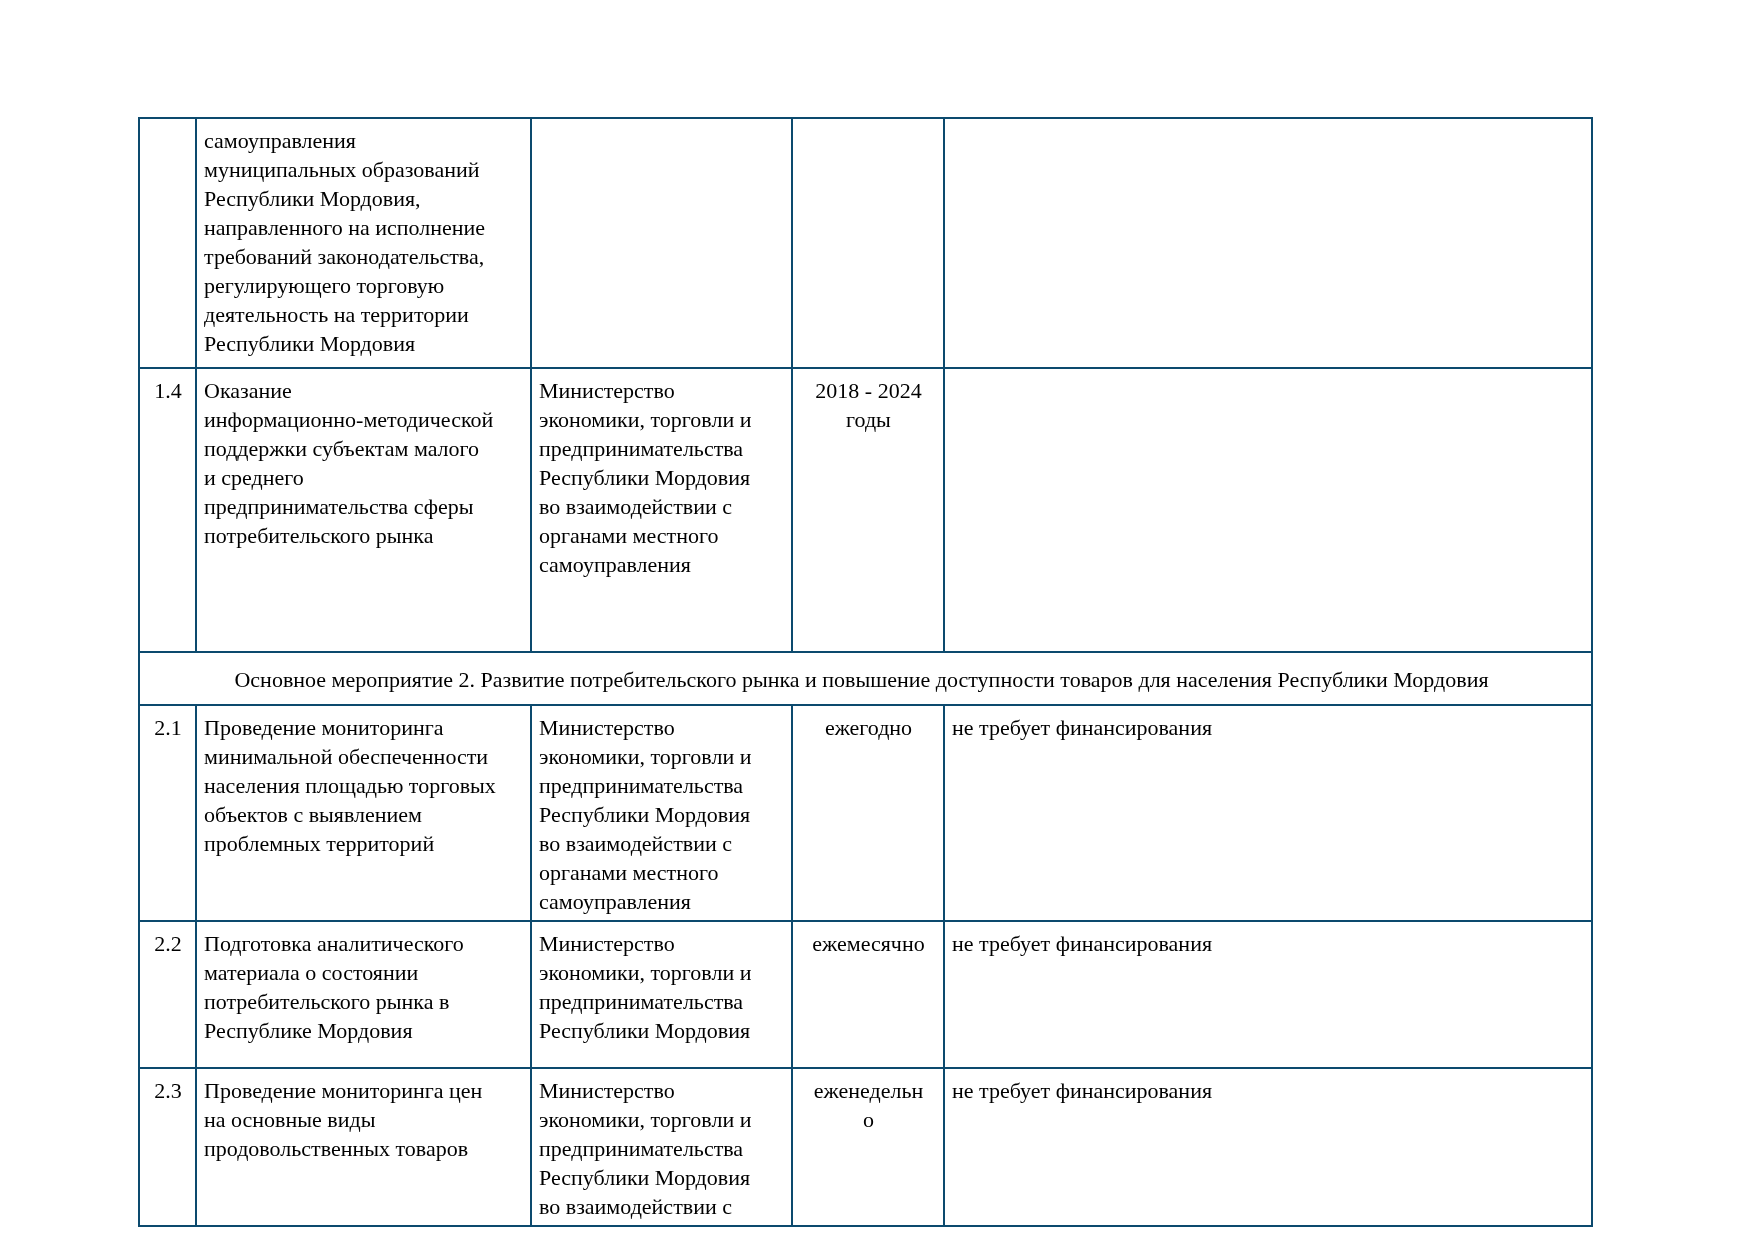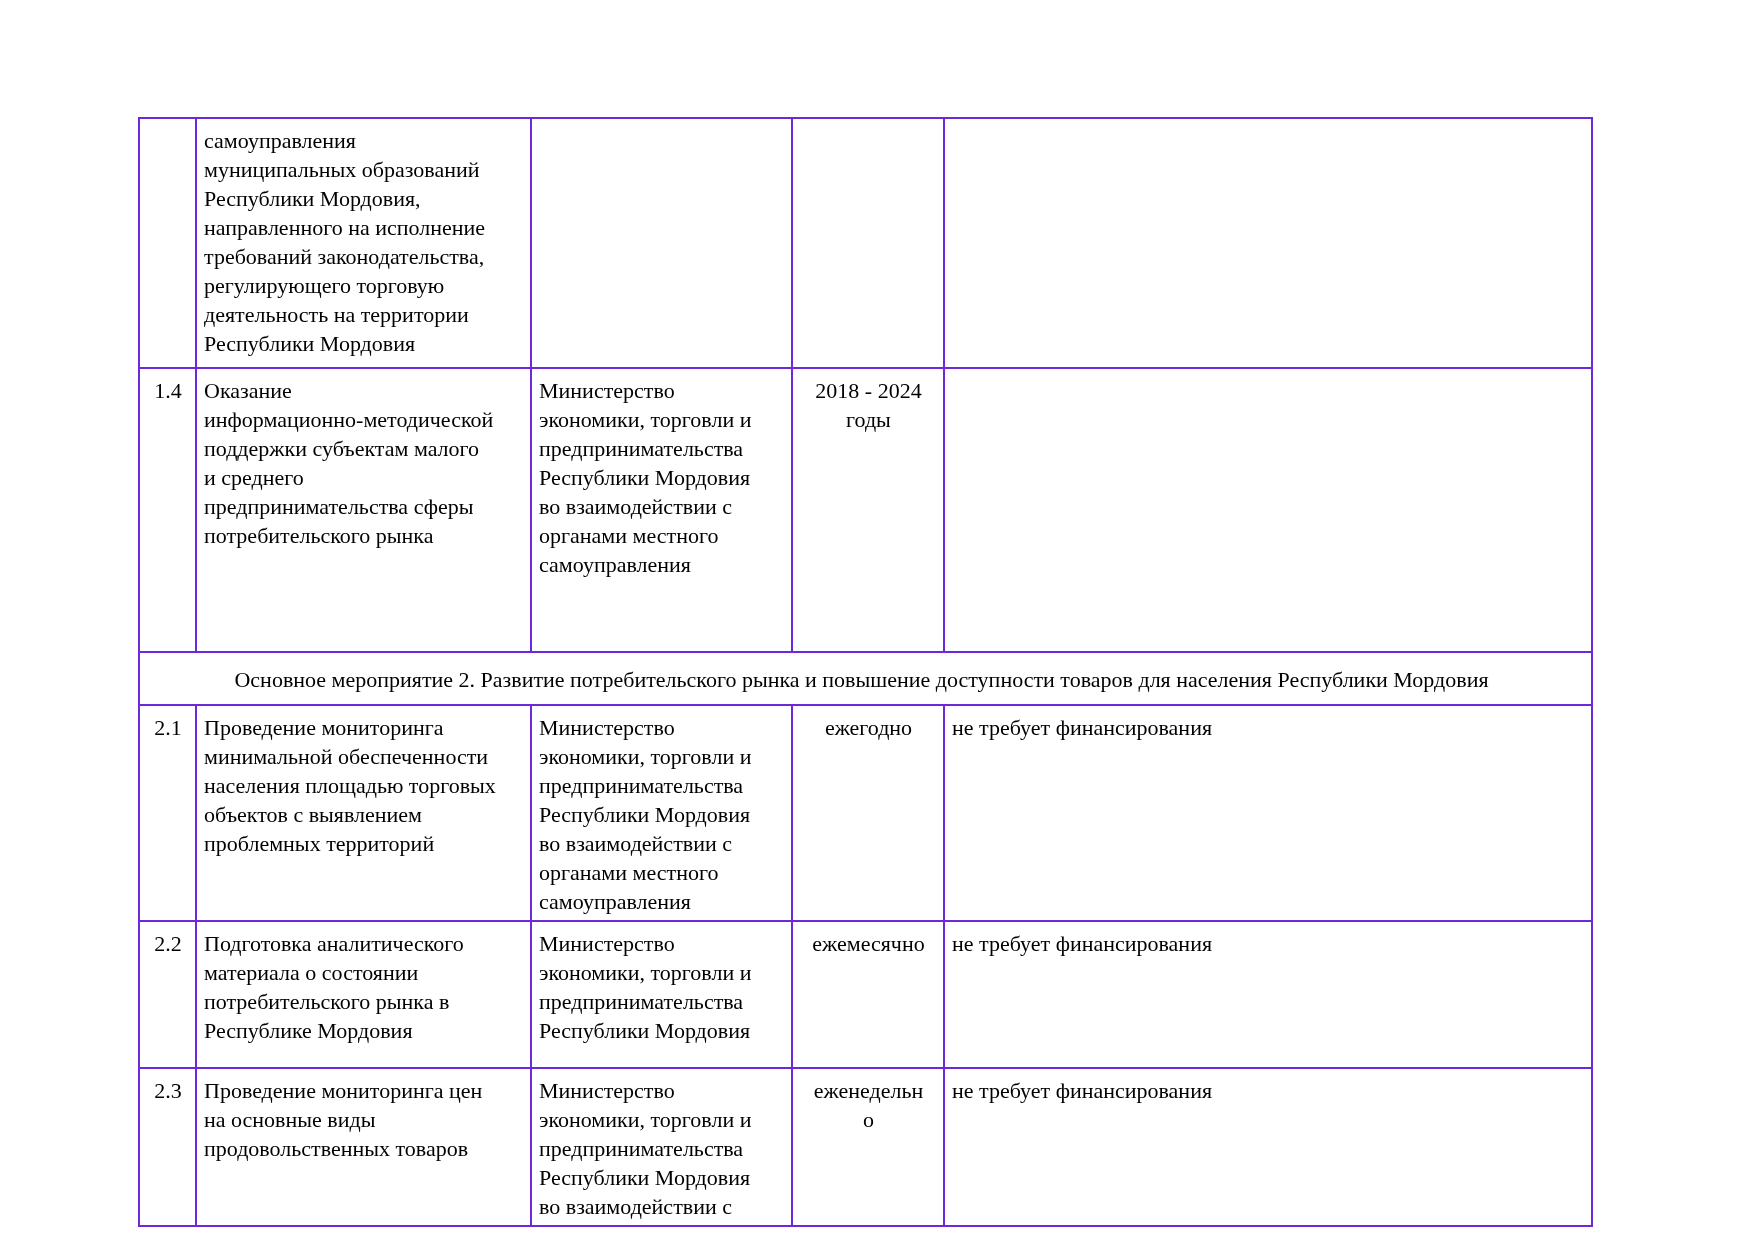--- a/index.html
+++ b/index.html
@@ -20,21 +20,21 @@
   }
   table.doc-table {
     position: absolute;
     left: 138px;
     top: 117px;
     width: 1453px;
     border-collapse: collapse;
     table-layout: fixed;
   }
   table.doc-table td {
-    border: 2px solid #6d28d9;
+    border: 2px solid #0c4a6e;
     box-sizing: border-box;
     vertical-align: top;
     font-size: 22px;
     line-height: 29px;
     padding: 7px 6px 4px 7px;
     white-space: pre-line;
     overflow: hidden;
   }
   td.cell-num {
     text-align: center;

